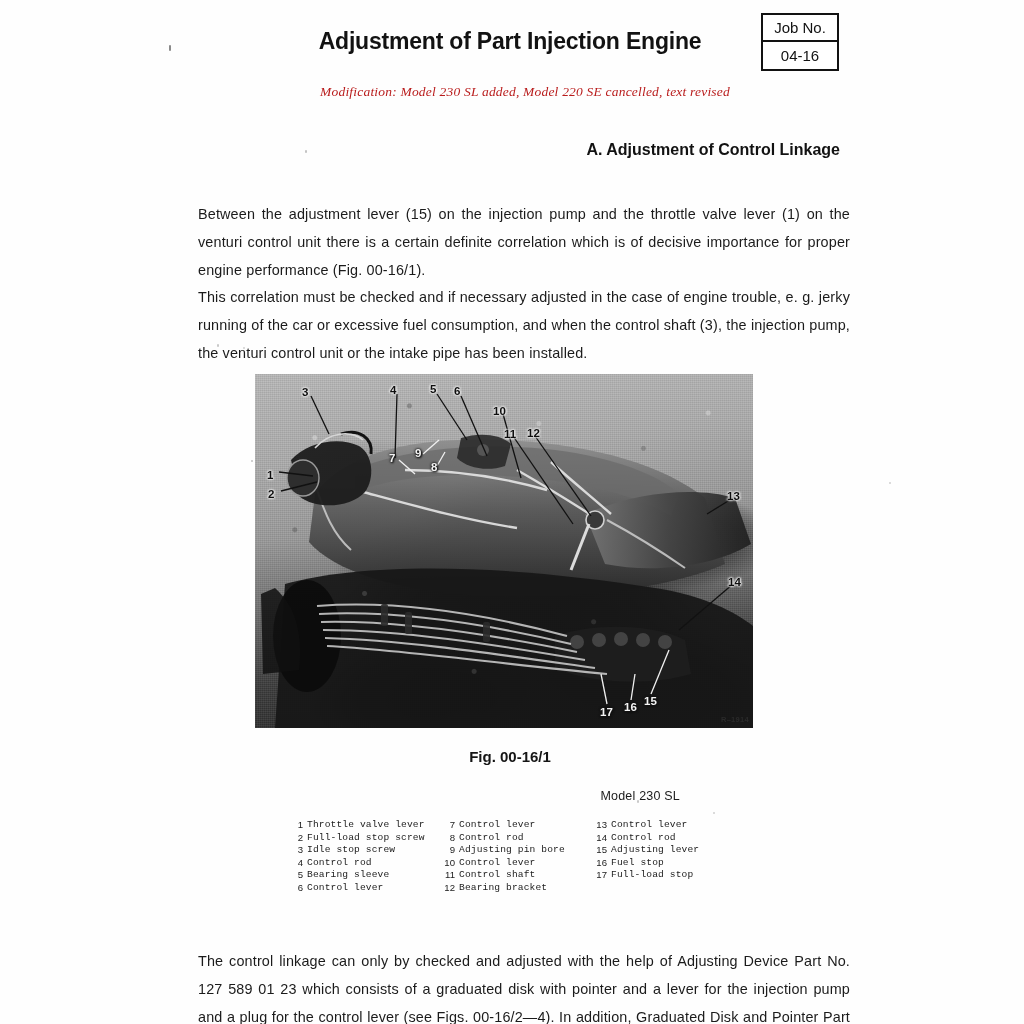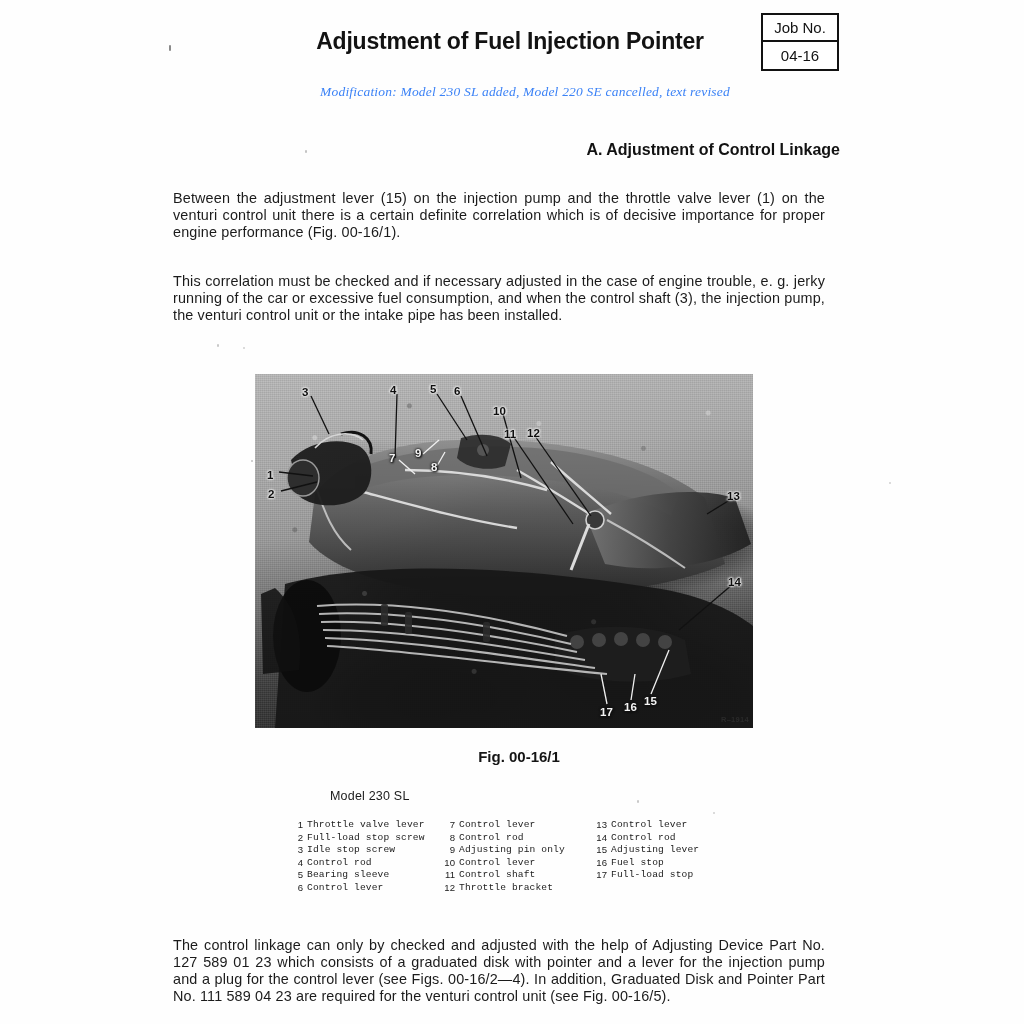--- a/index.html
+++ b/index.html
@@ -55,44 +55,45 @@
   #modification-line {
     position: absolute;
     left: 180px;
     top: 84px;
     width: 690px;
     text-align: center;
     font-family: "Liberation Serif", serif;
     font-style: italic;
     font-size: 13.5px;
     letter-spacing: 0.2px;
-    color: #3b82f6;
+    color: #b91c1c;
   }
 
   #section-heading {
     position: absolute;
     left: 180px;
     top: 141px;
     width: 660px;
     text-align: right;
     font-size: 16px;
     font-weight: bold;
     color: #121212;
   }
 
   
   .para {
     position: absolute;
-    left: 173px;
+    left: 198px;
     width: 652px;
     font-size: 14.4px;
-    line-height: 17px;
+    line-height: 28px;
     text-align: justify;
     color: #1b1b1b;
     letter-spacing: 0.15px;
+    margin-top: 10px;
   }
   #para-1 { top: 190px; }
   #para-2 { top: 273px; }
   #para-bottom { top: 937px; }
 
   
   #figure-wrap {
     position: absolute;
     left: 255px;
     top: 374px;
@@ -170,34 +171,34 @@
     bottom: 4px;
     font-size: 7.5px;
     font-weight: bold;
     color: #2a2a2a;
     letter-spacing: 0.3px;
   }
 
   
   #fig-caption {
     position: absolute;
-    left: 344px;
+    left: 335px;
     top: 748px;
     width: 350px;
     text-align: center;
     font-size: 15px;
     font-weight: bold;
     color: #151515;
   }
   #fig-model {
     position: absolute;
     left: 330px;
     top: 789px;
     width: 350px;
-    text-align: left;
+    text-align: right;
     font-size: 12.5px;
     color: #1b1b1b;
     letter-spacing: 0.2px;
   }
 
   
   #legend {
     position: absolute;
     left: 288px;
     top: 819px;
@@ -228,21 +229,21 @@
     background: #8a8a8a;
     border-radius: 1px;
     pointer-events: none;
   }
 </style>
 </head>
 <body>
 
 <div id="page">
 
-  <div id="doc-title">Adjustment of Fuel Injection Pointer</div>
+  <div id="doc-title">Adjustment of Part Injection Engine</div>
 
   <div id="jobno-box">
     <div class="cell top">Job No.</div>
     <div class="cell bottom">04-16</div>
   </div>
 
   <div id="modification-line">Modification: Model 230 SL added, Model 220 SE cancelled, text revised</div>
 
   <div id="section-heading">A. Adjustment of Control Linkage</div>
 
@@ -405,33 +406,33 @@
       <div class="legend-item">
         <span class="legend-num">7</span>
         <span class="legend-text">Control lever</span>
       </div>
       <div class="legend-item">
         <span class="legend-num">8</span>
         <span class="legend-text">Control rod</span>
       </div>
       <div class="legend-item">
         <span class="legend-num">9</span>
-        <span class="legend-text">Adjusting pin only</span>
+        <span class="legend-text">Adjusting pin bore</span>
       </div>
       <div class="legend-item">
         <span class="legend-num">10</span>
         <span class="legend-text">Control lever</span>
       </div>
       <div class="legend-item">
         <span class="legend-num">11</span>
         <span class="legend-text">Control shaft</span>
       </div>
       <div class="legend-item">
         <span class="legend-num">12</span>
-        <span class="legend-text">Throttle bracket</span>
+        <span class="legend-text">Bearing bracket</span>
       </div>
     </div>
 
     <div class="legend-col c3">
       <div class="legend-item">
         <span class="legend-num">13</span>
         <span class="legend-text">Control lever</span>
       </div>
       <div class="legend-item">
         <span class="legend-num">14</span>

